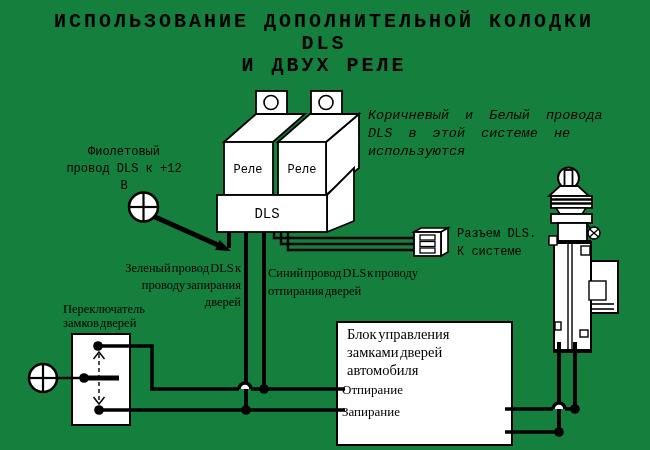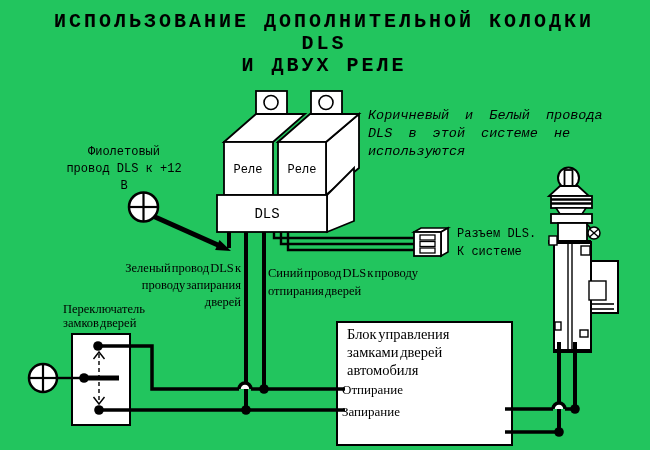--- a/index.html
+++ b/index.html
@@ -1,16 +1,16 @@
 <!DOCTYPE html>
 <html><head>
 <meta charset="utf-8">
 <style>
   html,body{margin:0;padding:0;background:#fff;}
-  .canvas{position:relative;width:650px;height:450px;background:#22c55e;overflow:hidden;}
+  .canvas{position:relative;width:650px;height:450px;background:#15803d;overflow:hidden;}
   svg{display:block;}
   svg text{fill:#000;}
   .shape{fill:#fff;stroke:#000;}
   .t-title{font:bold 20px "Liberation Mono","DejaVu Sans Mono",monospace;letter-spacing:3px;}
   .t-note{font:italic 13.5px "Liberation Mono","DejaVu Sans Mono",monospace;word-spacing:8px;}
   .t-mono-s{font:12px "Liberation Mono","DejaVu Sans Mono",monospace;}
   .t-mono-m{font:14px "Liberation Mono","DejaVu Sans Mono",monospace;}
   .t-serif-sq{font:12.5px "Liberation Serif","DejaVu Serif",serif;word-spacing:-2px;}
   .t-cu-title{font:14.5px "Liberation Serif","DejaVu Serif",serif;word-spacing:-2px;}
   .t-cu-label{font:13px "Liberation Serif","DejaVu Serif",serif;}

